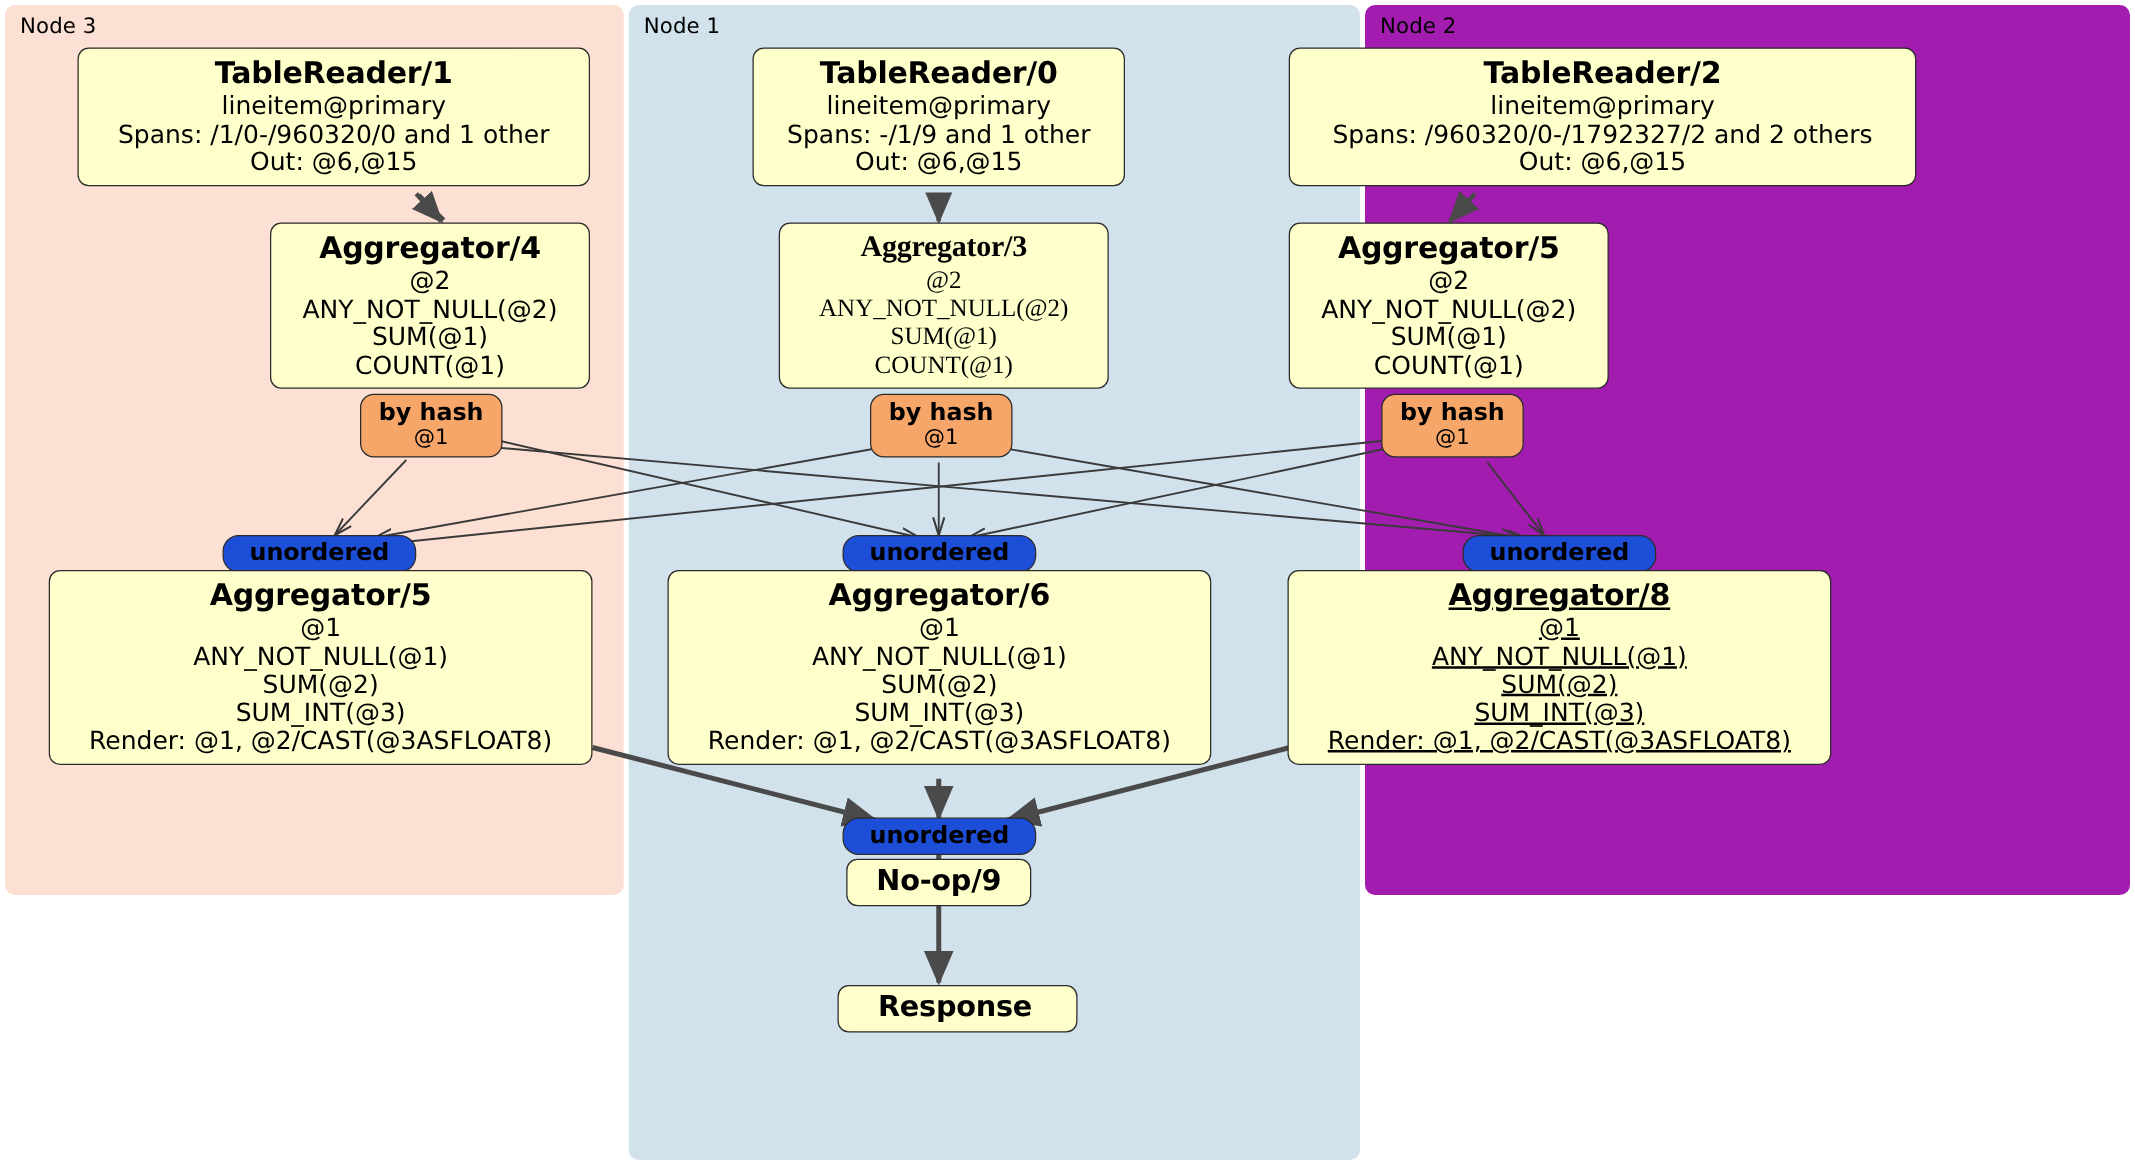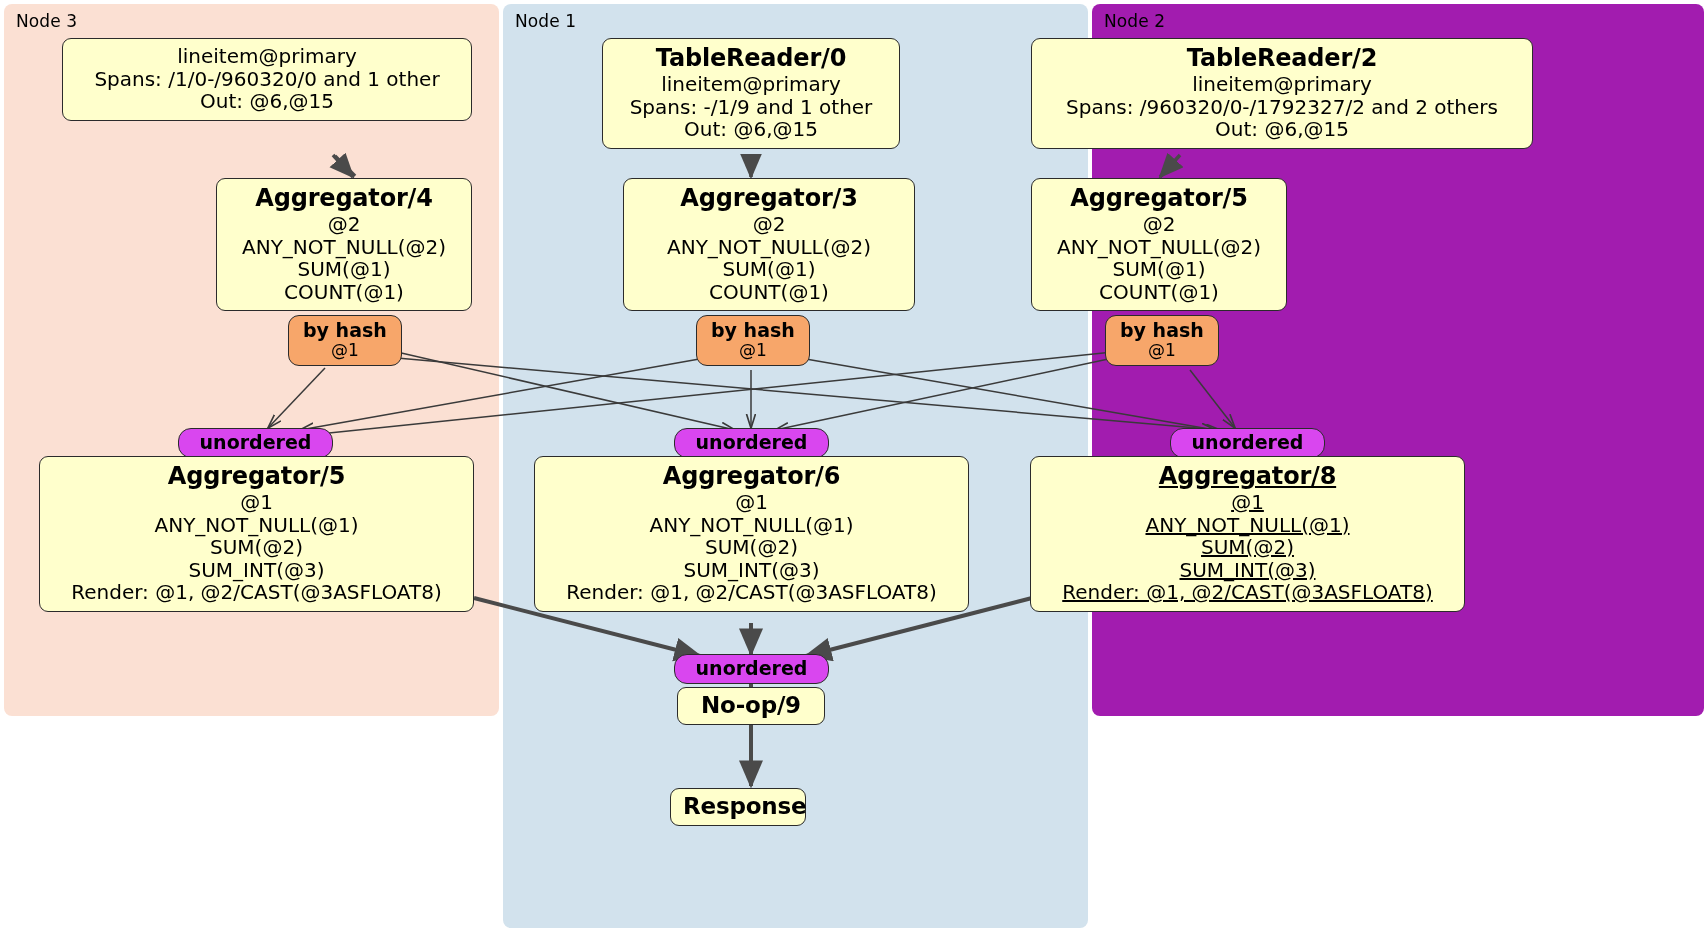--- a/index.html
+++ b/index.html
@@ -95,21 +95,21 @@
   .pill .pill-sub {
     display: block;
     font-size: 17px;
   }
   .pill.hash {
     background: #f7a66a;
     border-radius: 11px;
     padding: 4px 14px 5px 14px;
   }
   .pill.sync {
-    background: #d946ef;
+    background: #1d4ed8;
     border-radius: 13px;
     padding: 3px 14px 4px 14px;
   }
 </style>
 </head>
 <body>
 
 <div id="canvas">
 
   <div class="region" style="left:4px; top:4px; width:495px; height:712px; background:#fbe0d3;">
@@ -162,20 +162,21 @@
     <line x1="474" y1="598" x2="700" y2="656" stroke="#4a4a4a" stroke-width="4" marker-end="url(#ah-big)"></line>
     <line x1="751" y1="623" x2="751" y2="654" stroke="#4a4a4a" stroke-width="4" marker-end="url(#ah-big)"></line>
     <line x1="1032" y1="598" x2="806" y2="656" stroke="#4a4a4a" stroke-width="4" marker-end="url(#ah-big)"></line>
 
     <line x1="751" y1="682" x2="751" y2="688" stroke="#4a4a4a" stroke-width="4"></line>
 
     <line x1="751" y1="722" x2="751" y2="786" stroke="#4a4a4a" stroke-width="4" marker-end="url(#ah-big)"></line>
   </svg>
 
   <div class="proc" style="left:62px; top:38px; width:410px;">
+    <span class="title">TableReader/1</span>
     <span class="line">lineitem@primary</span>
     <span class="line">Spans: /1/0-/960320/0 and 1 other</span>
     <span class="line">Out: @6,@15</span>
   </div>
 
   <div class="proc" style="left:216px; top:178px; width:256px;">
     <span class="title">Aggregator/4</span>
     <span class="line">@2</span>
     <span class="line">ANY_NOT_NULL(@2)</span>
     <span class="line">SUM(@1)</span>
@@ -200,21 +201,21 @@
     <span class="line">Render: @1, @2/CAST(@3ASFLOAT8)</span>
   </div>
 
   <div class="proc" style="left:602px; top:38px; width:298px;">
     <span class="title">TableReader/0</span>
     <span class="line">lineitem@primary</span>
     <span class="line">Spans: -/1/9 and 1 other</span>
     <span class="line">Out: @6,@15</span>
   </div>
 
-  <div class="proc" style="left:623px; top:178px; width:292px;">
+  <div class="proc" style="left:623px; top:178px; width:264px;font-family:Liberation Serif, serif;">
     <span class="title">Aggregator/3</span>
     <span class="line">@2</span>
     <span class="line">ANY_NOT_NULL(@2)</span>
     <span class="line">SUM(@1)</span>
     <span class="line">COUNT(@1)</span>
   </div>
 
   <div class="pill hash" style="left:696px; top:315px;">
     <span class="pill-title">by hash</span>
     <span class="pill-sub">@1</span>
@@ -234,21 +235,21 @@
   </div>
 
   <div class="pill sync" style="left:674px; top:654px; width:155px;">
     <span class="pill-title">unordered</span>
   </div>
 
   <div class="proc compact" style="left:677px; top:687px; width:148px;">
     <span class="title">No-op/9</span>
   </div>
 
-  <div class="proc compact" style="left:670px; top:788px; width:136px;padding-left:12px;">
+  <div class="proc compact" style="left:670px; top:788px; width:192px;padding-left:12px;">
     <span class="title">Response</span>
   </div>
 
   <div class="proc" style="left:1031px; top:38px; width:502px;">
     <span class="title">TableReader/2</span>
     <span class="line">lineitem@primary</span>
     <span class="line">Spans: /960320/0-/1792327/2 and 2 others</span>
     <span class="line">Out: @6,@15</span>
   </div>
 

